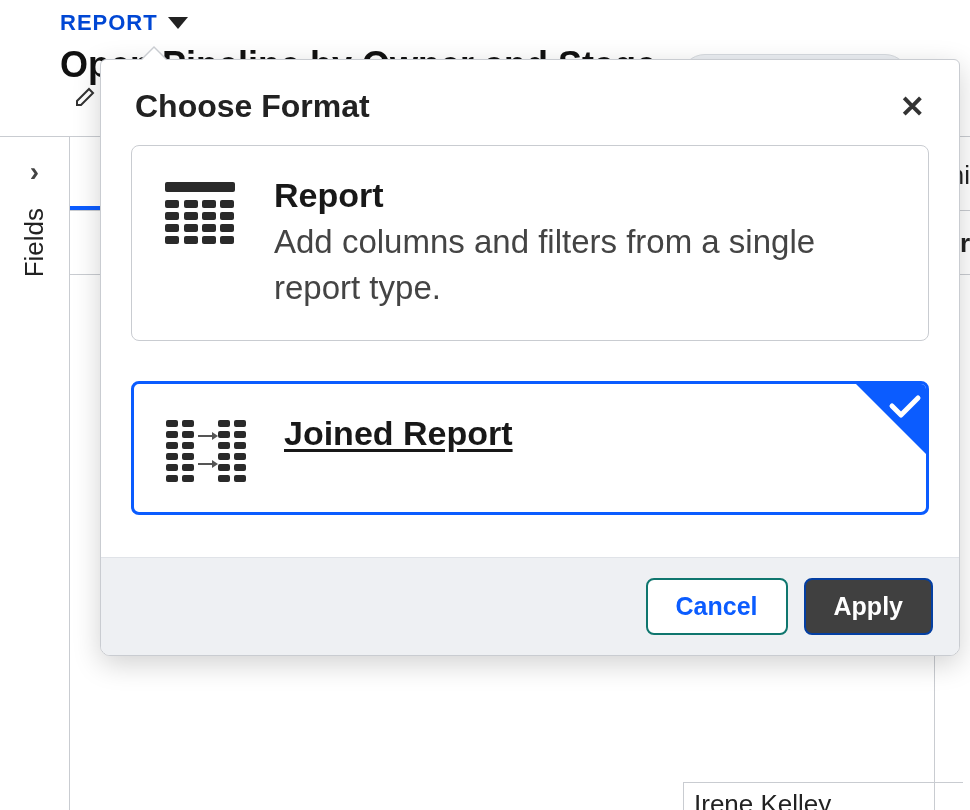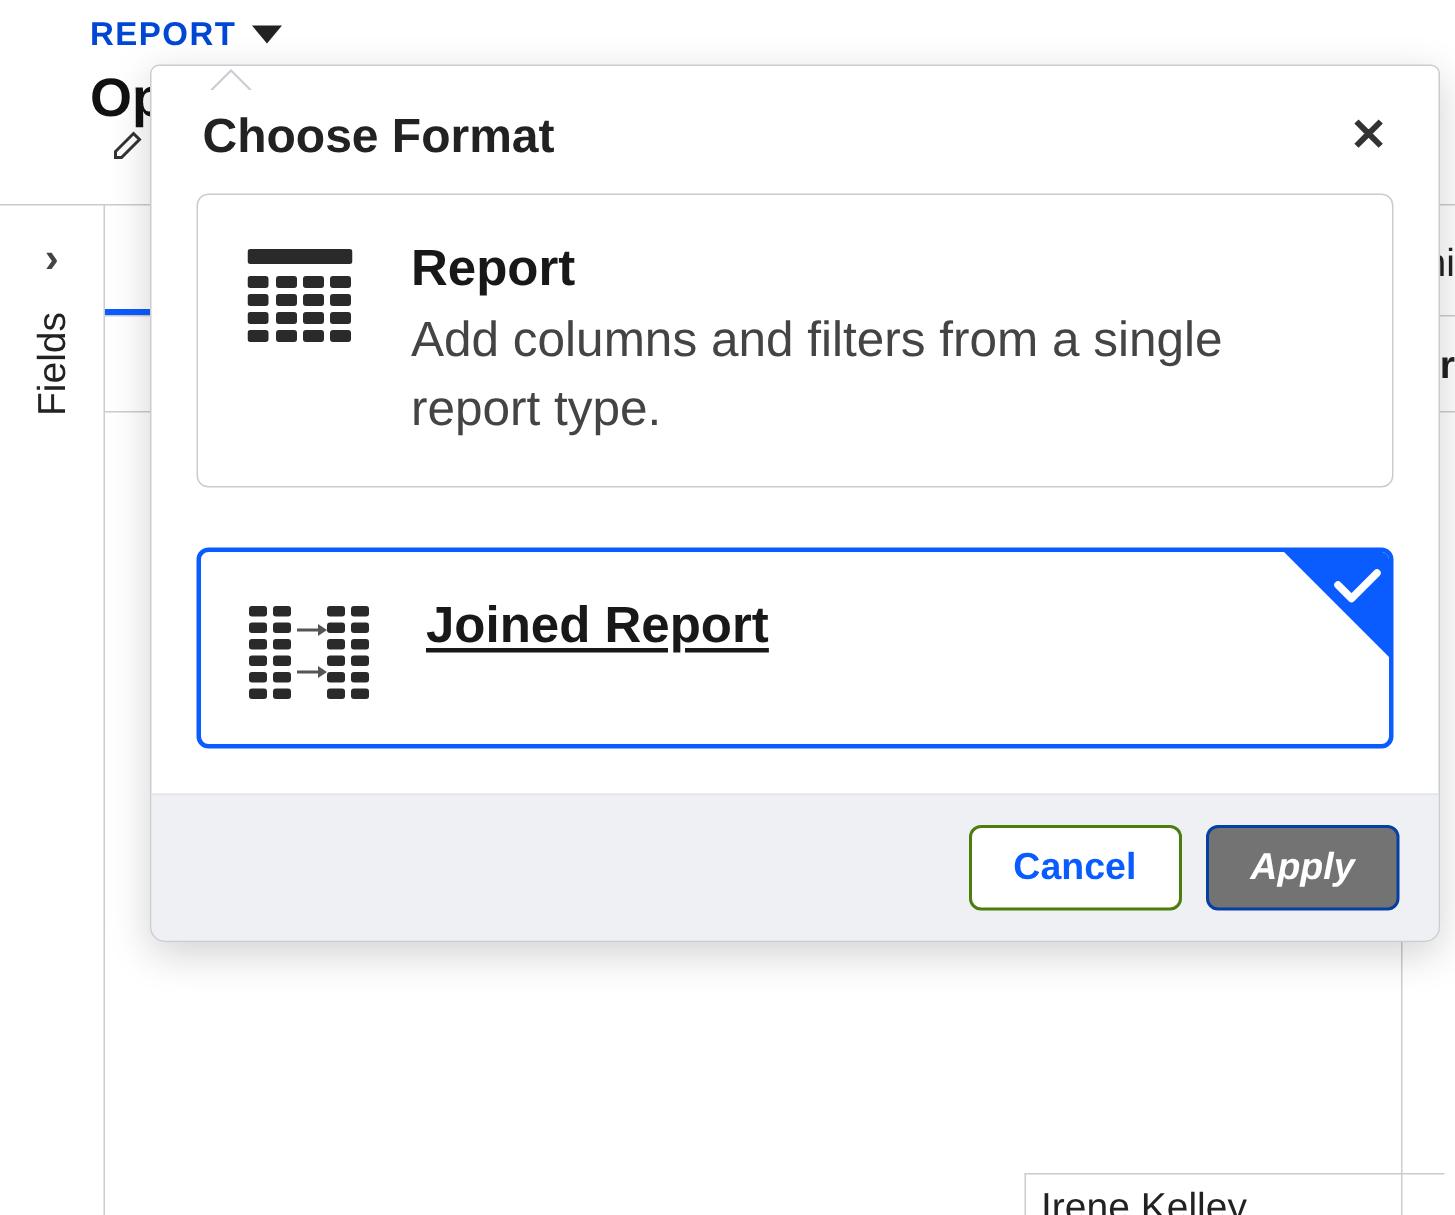--- a/index.html
+++ b/index.html
@@ -179,21 +179,21 @@
       border-left: 12px solid transparent;
       border-right: 12px solid transparent;
       border-bottom: 12px solid #fff;
       z-index: 102;
     }
 
     
     .modal {
       position: absolute;
       left: 100px;
-      top: 43px;
+      top: 59px;
       width: 860px;
       background: #fff;
       border: 1px solid #c9ccd1;
       border-radius: 6px 6px 10px 10px;
       box-shadow: 0 8px 28px rgba(0,0,0,0.18);
       z-index: 100;
       overflow: hidden;
     }
     .modal-header {
       display: flex;
@@ -226,21 +226,21 @@
       padding: 30px 32px;
       display: flex;
       align-items: flex-start;
       gap: 38px;
       cursor: pointer;
       position: relative;
       overflow: hidden;
       margin-bottom: 40px;
     }
     .option-card:last-child {
-      margin-bottom: 0;
+      margin-bottom: 12px;
     }
     .option-card.selected {
       border: 3px solid #0b5cff;
     }
     .option-card.selected .opt-title {
       text-decoration: underline;
       text-underline-offset: 4px;
     }
     .corner-badge {
       position: absolute;
@@ -285,28 +285,27 @@
     .btn {
       font-size: 25px;
       font-weight: 600;
       padding: 12px 28px;
       border-radius: 8px;
       cursor: pointer;
       font-family: inherit;
     }
     .btn-secondary {
       background: #fff;
-      border: 2px solid #4d7c0f;
+      border: 2px solid #0f766e;
       color: #0b5cff;
     }
     .btn-primary {
-      background: #737373;
+      background: #404040;
       border: 2px solid #043fa2;
       color: #fff;
-      font-style: italic;
     }
   </style>
 </head>
 <body>
 
 <div class="bg-header">
   <div class="report-label">
     <span>REPORT</span>
     <span class="caret"></span>
   </div>

